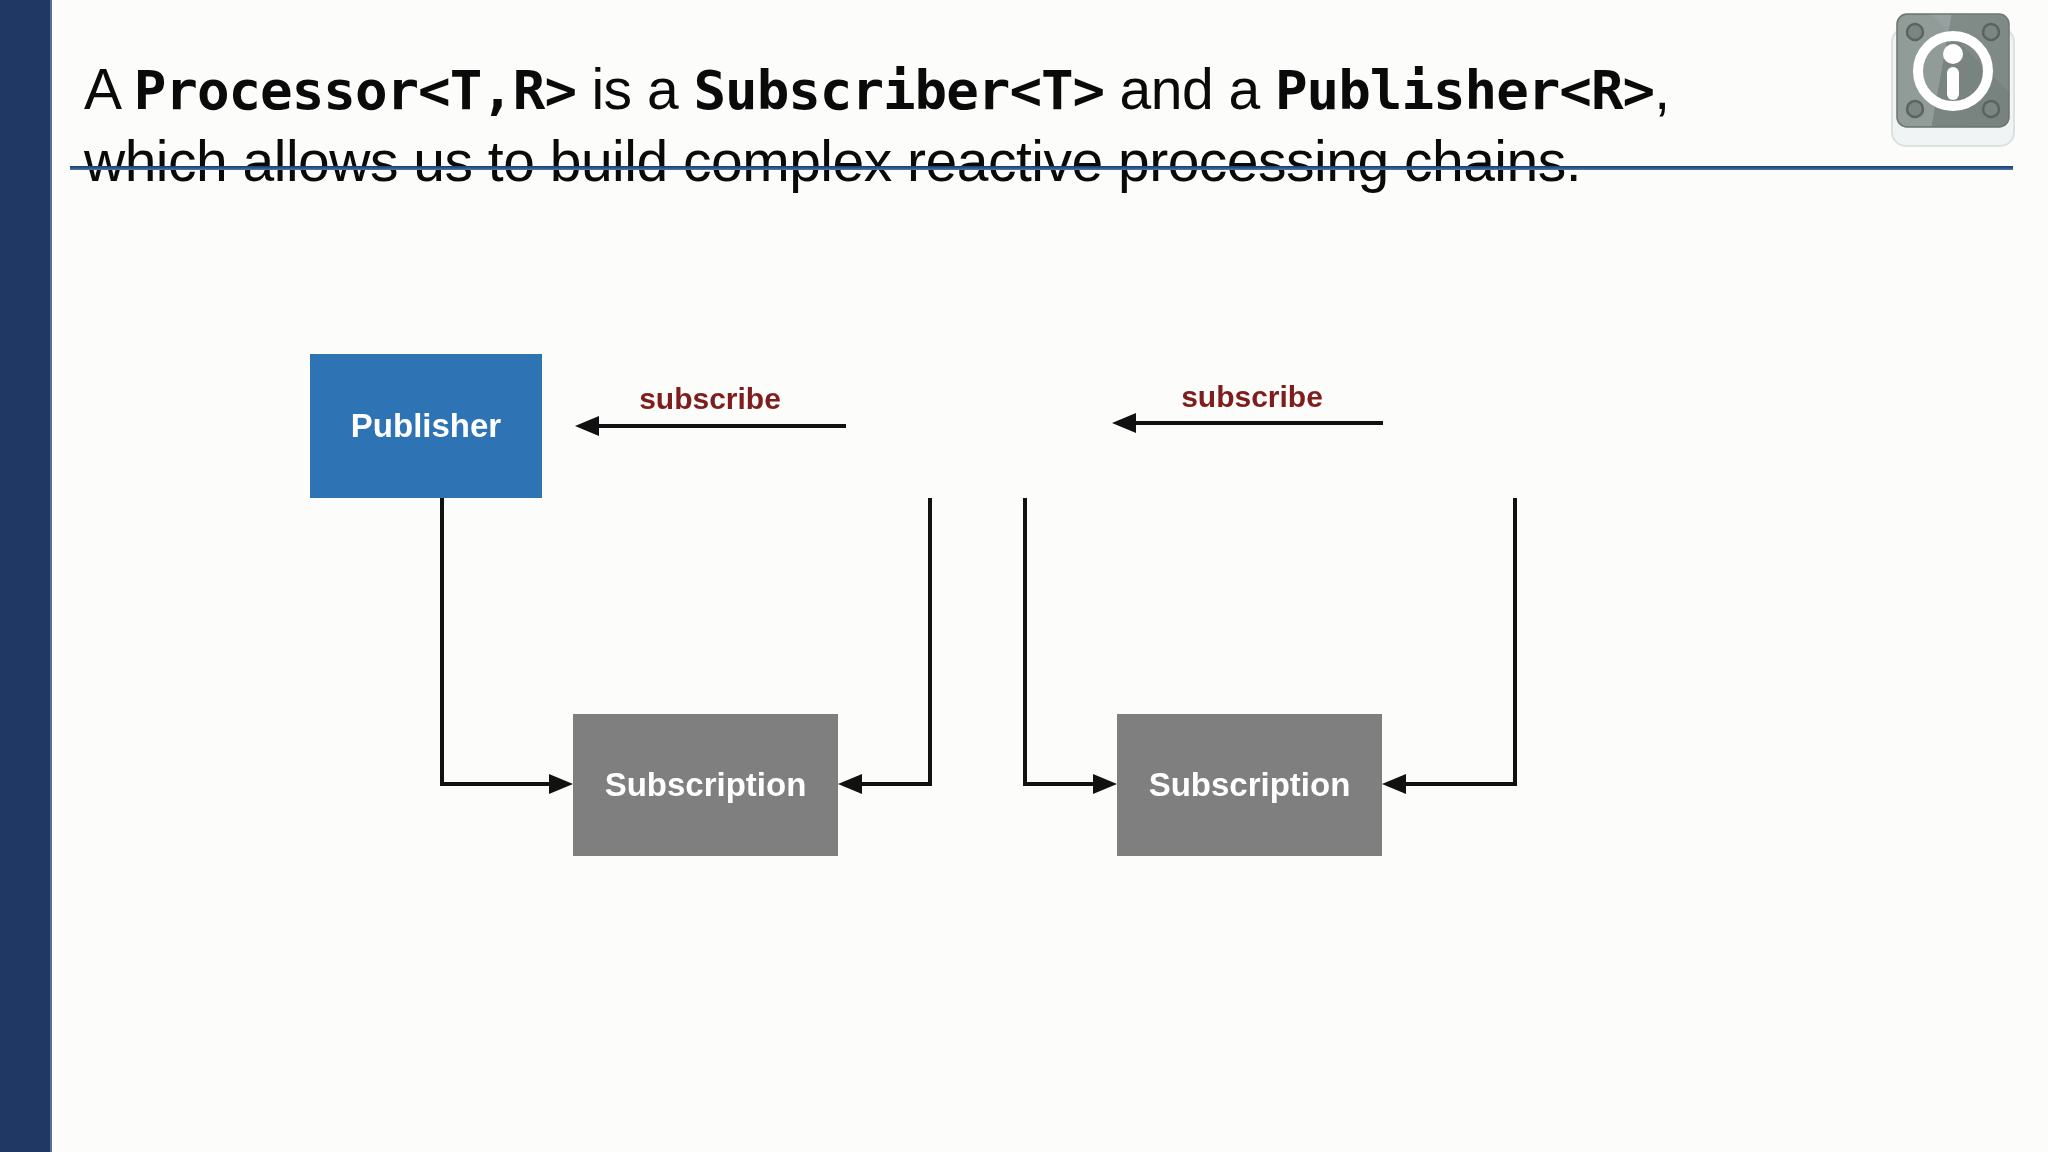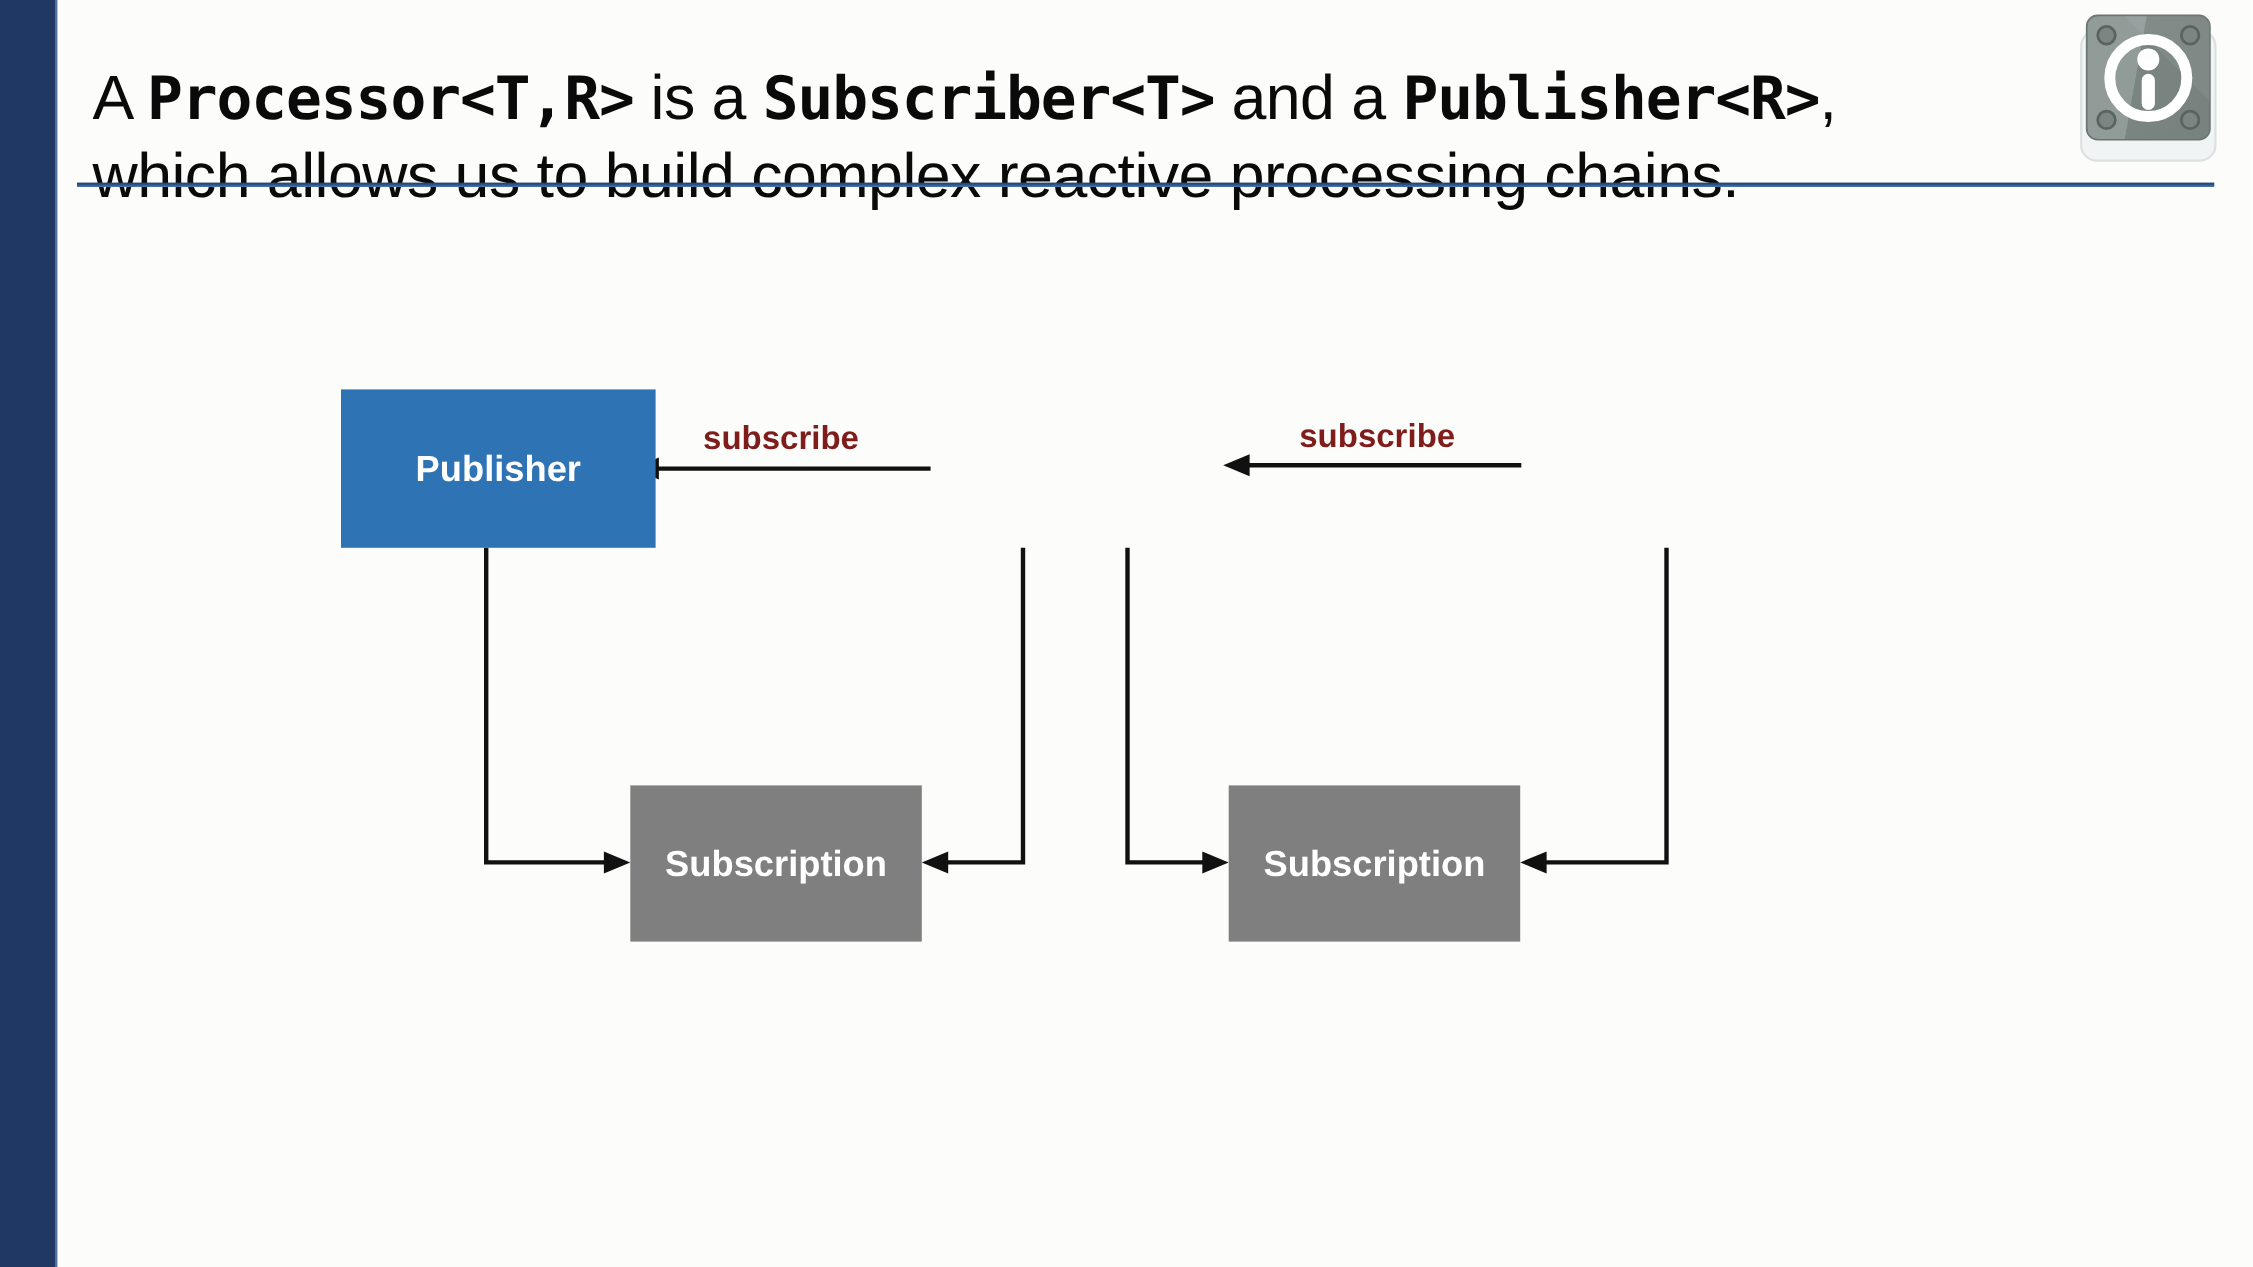--- a/index.html
+++ b/index.html
@@ -43,21 +43,21 @@
   }
   .node {
     position: absolute;
     display: flex;
     align-items: center;
     justify-content: center;
     color: #FFFFFF;
     font-weight: bold;
     font-size: 33px;
   }
-  .node-publisher          { left: 310px;  top: 354px; width: 286px; height: 144px; }
+  .node-publisher          { left: 310px;  top: 354px; width: 232px; height: 144px; }
   .node-processor          { left: 846px;  top: 354px; width: 266px; height: 144px; }
   .node-subscriber         { left: 1383px; top: 354px; width: 265px; height: 144px; }
   .node-subscription-left  { left: 573px;  top: 714px; width: 265px; height: 142px; }
   .node-subscription-right { left: 1117px; top: 714px; width: 265px; height: 142px; }
   .edge-label {
     position: absolute;
     transform: translateX(-50%);
     font-weight: bold;
     font-size: 30px;
     color: #7f1d1d;

